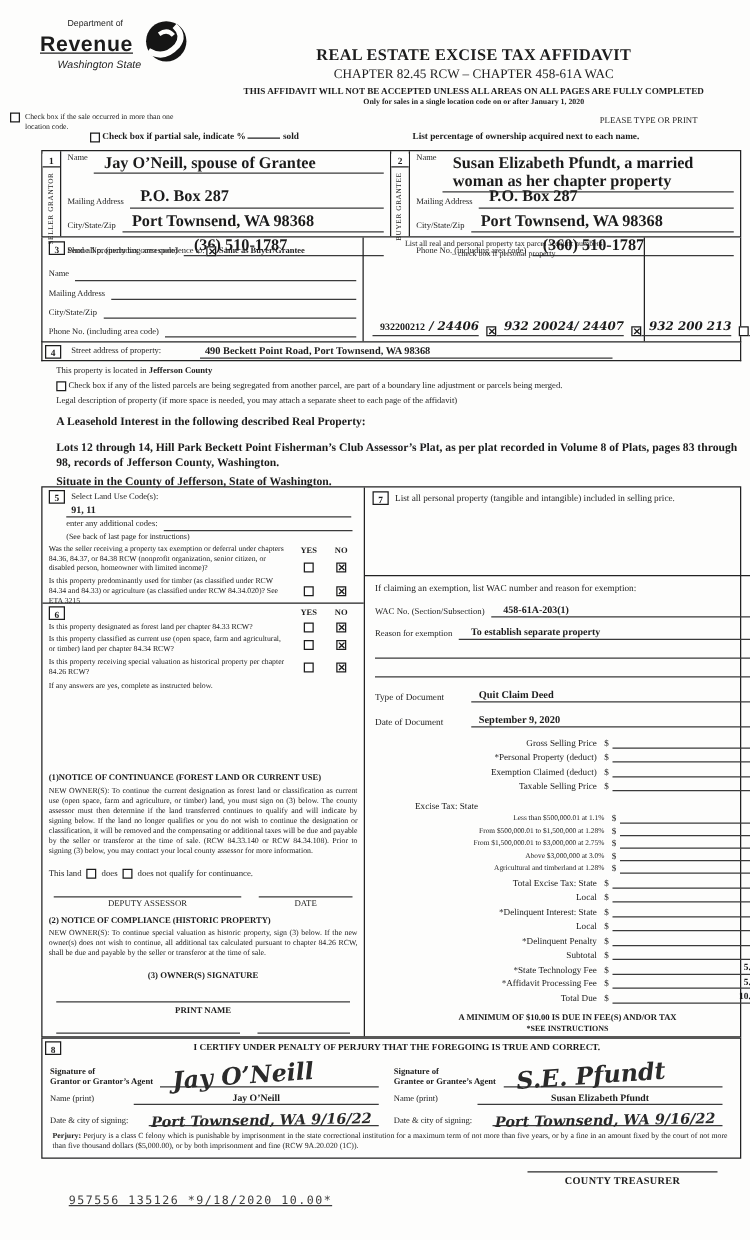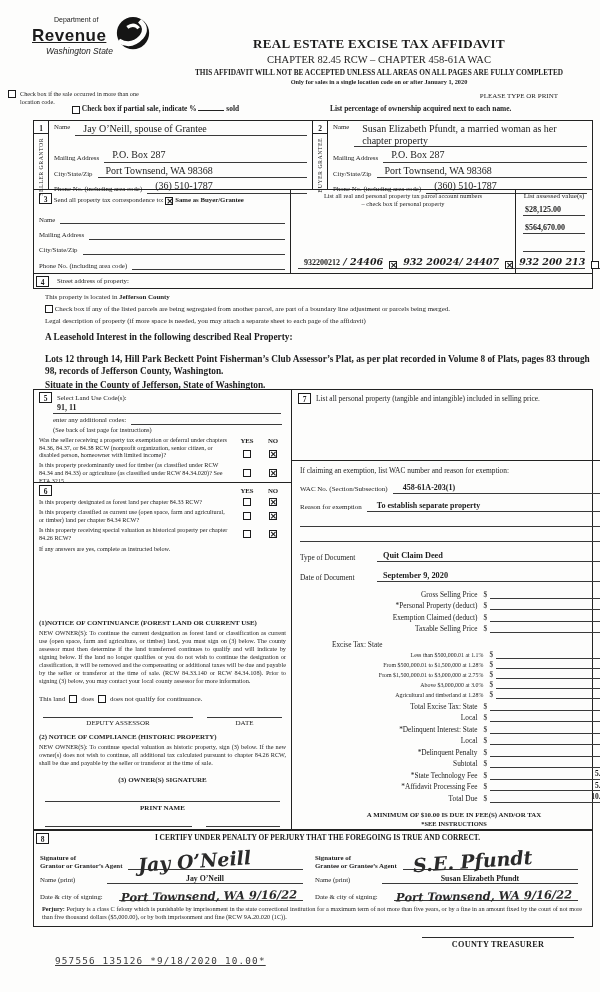--- a/index.html
+++ b/index.html
@@ -30,21 +30,21 @@
   .blankline { display:inline-block; width:26px; border-bottom:1px solid #222; }
 
   
   .nb { display:inline-block; min-width:13px; height:11px; border:1px solid #1c1c1c;
         font-size:7.5px; font-weight:bold; text-align:center; line-height:11px; background:#fff; }
   .cb { display:inline-block; width:8px; height:8px; border:1px solid #1c1c1c;
         position:relative; vertical-align:middle; background:#fff; flex:none; }
   .cb.checked::before { content:"✕"; position:absolute; left:0; top:-1px; width:100%;
         text-align:center; font-size:8px; line-height:9px; font-weight:bold; }
   .ul { border-bottom:1px solid #3a3a3a; }
-  .val { font-weight:normal; font-size:10px; }
+  .val { font-weight:bold; font-size:13px; }
   .hw { font-family:"DejaVu Serif", serif; font-style:italic; font-weight:bold; color:#2a2a2a; }
 
   
   .formbox { margin-left:33px; width:560px; }
   .sec12 { display:flex; border:1.5px solid #222; height:70px; }
   .half { width:50%; display:flex; }
   .half.left { border-right:1.5px solid #222; }
   .side-col { width:15px; border-right:1px solid #222; display:flex; flex-direction:column; align-items:center; padding-top:2px; }
   .side-col .nb { border:none; border-bottom:1px solid #222; width:100%; }
   .vlabel { writing-mode:vertical-rl; transform:rotate(180deg); font-size:5.8px; letter-spacing:.5px; margin-top:4px; line-height:1.1; text-align:center; }
@@ -307,45 +307,26 @@
     <span class="parcel-line"><span class="typed"></span><span class="hand">932 200 213</span></span>
     <span class="cb"></span>
   </div>
 
   <div class="parcel-row">
     <span class="parcel-line"><span class="typed"></span><span class="hand"></span></span>
     <span class="cb"></span>
   </div>
 </div>
       </div>
-      <div class="s3right">
-        <div class="s3hdr" style="font-size:7px;">List assessed value(s)</div>
-        <div id="values-mount" style="display:flex;flex-direction:column;flex:1;">
-  <div class="value-row">
-    <span class="value-line">$28,125.00</span>
-  </div>
-
-  <div class="value-row">
-    <span class="value-line">$564,670.00</span>
-  </div>
-
-  <div class="value-row">
-    <span class="value-line"></span>
-  </div>
-
-  <div class="value-row">
-    <span class="value-line"></span>
-  </div>
-</div>
-      </div>
     </div>
 
     <div class="sec4row">
       <span class="nb">4</span>
       <span class="flabel">Street address of property:</span>
+      <span class="street-val">490 Beckett Point Road, Port Townsend, WA  98368</span>
     </div>
 
     <div class="legalblock">
       <div class="lline">
         <span>This property is located in</span>
         <span class="lbold">Jefferson County</span>
       </div>
       <div class="lline">
         <span class="cb"></span>
         <span>Check box if any of the listed parcels are being segregated from another parcel, are part of a boundary line adjustment or parcels being merged.</span>

